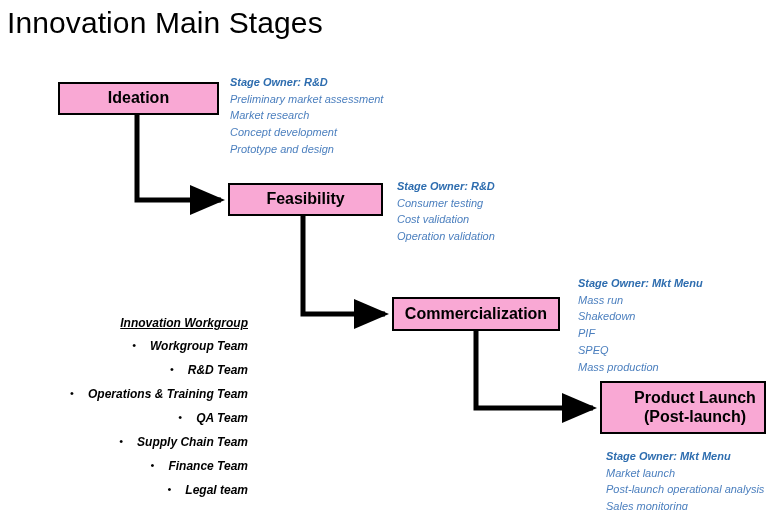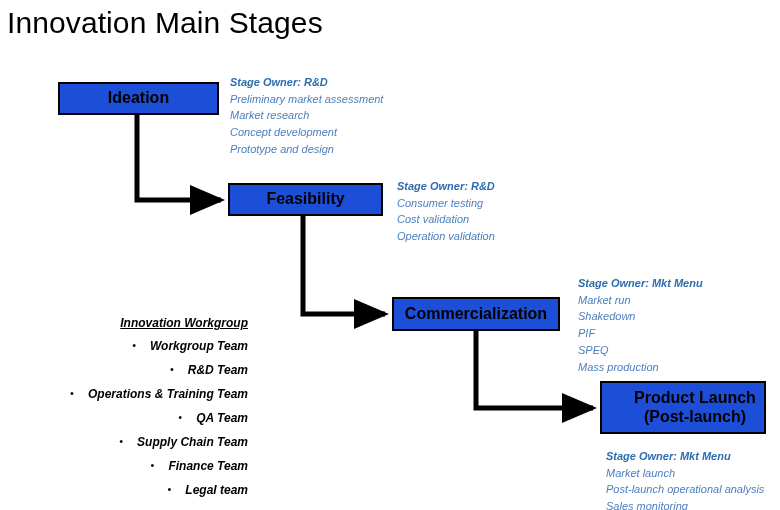--- a/index.html
+++ b/index.html
@@ -40,21 +40,21 @@
     letter-spacing: 0.1px;
     color: #000000;
     white-space: nowrap;
   }
 
   
   .stage-box {
     position: absolute;
     box-sizing: border-box;
     border: 2px solid #000000;
-    background: #1d4ed8;
+    background: #f9a8d4;
     display: flex;
     align-items: center;
     justify-content: center;
     text-align: center;
     font-weight: bold;
     font-size: 16px;
     line-height: 1.18;
     color: #000000;
     z-index: 3;
   }
@@ -170,21 +170,21 @@
     <span class="act">Cost validation</span>
     <span class="act">Operation validation</span>
   </div>
 
   <div class="stage-box" id="box-commercialization">
     <span>Commercialization</span>
   </div>
 
   <div class="annotation" id="ann-commercialization">
     <span class="owner">Stage Owner: Mkt Menu</span>
-    <span class="act">Market run</span>
+    <span class="act">Mass run</span>
     <span class="act">Shakedown</span>
     <span class="act">PIF</span>
     <span class="act">SPEQ</span>
     <span class="act">Mass production</span>
   </div>
 
   <div class="stage-box two-line" id="box-product-launch">
     <span>
       <span>Product Launch</span><br>
       <span>(Post-launch)</span>

